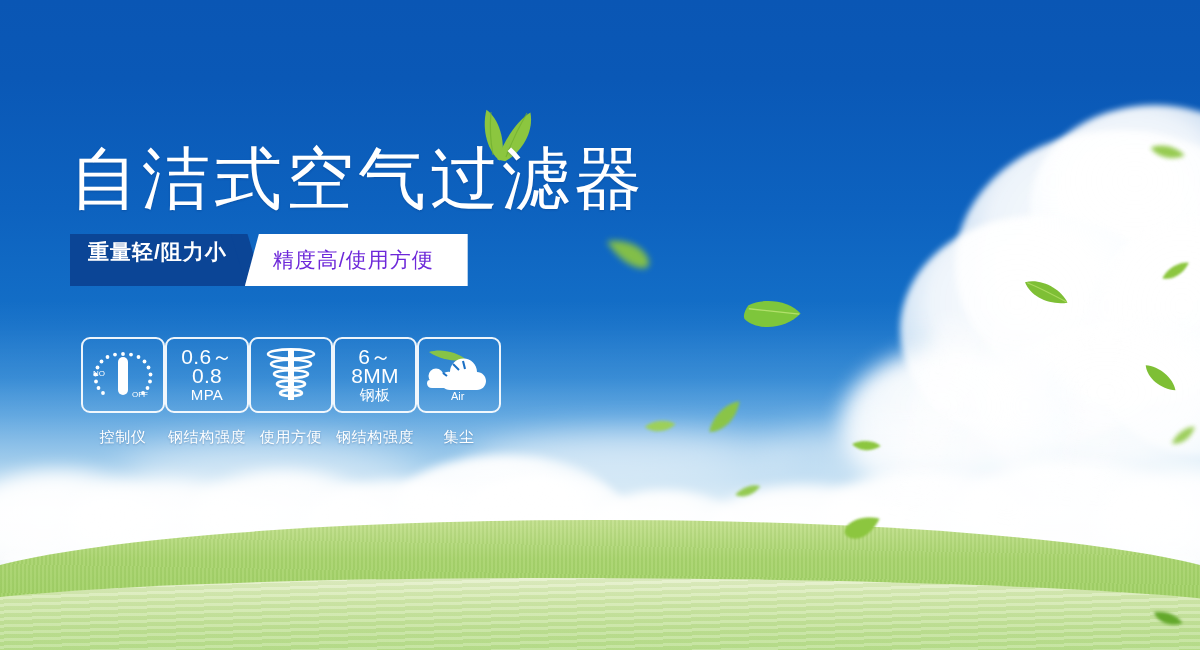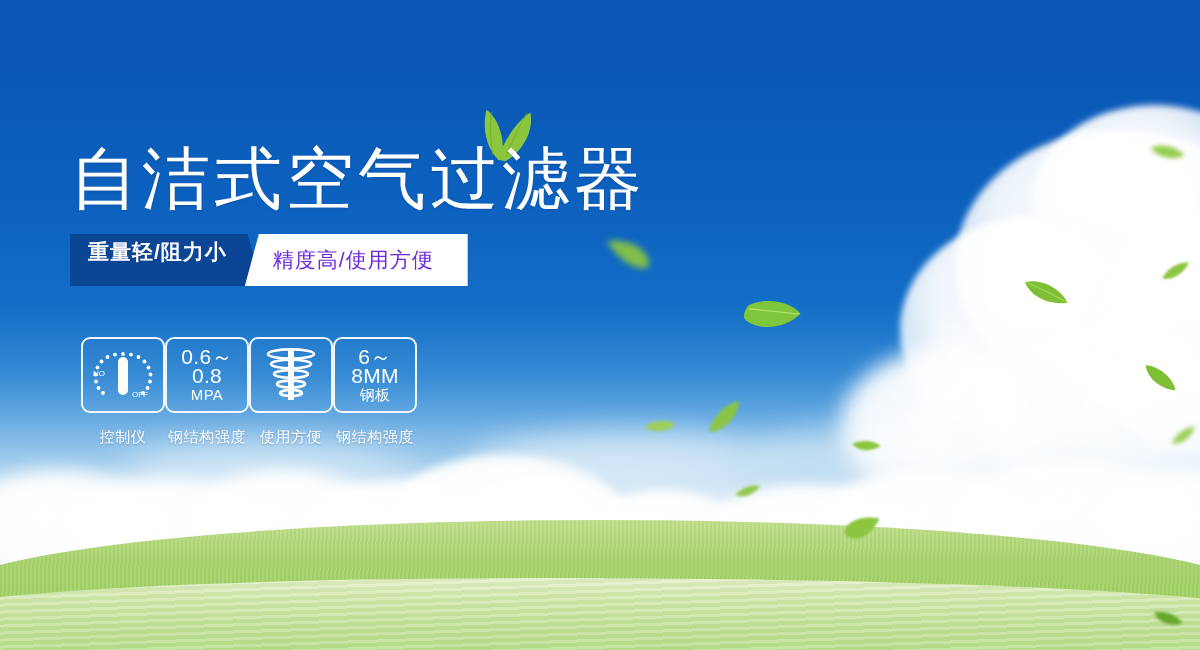--- a/index.html
+++ b/index.html
@@ -361,15 +361,34 @@
     </div>
 
     <div class="feature">
       <div class="fbox">
         <div class="t1">6～8MM</div>
         <div class="t2">钢板</div>
       </div>
       <div class="flabel">钢结构强度</div>
     </div>
 
+    <div class="feature">
+      <div class="fbox">
+        <svg width="72" height="58" viewBox="0 0 72 58">
+          <path d="M6 6C18 2 34 6 44 14 33 16 18 14 6 6Z" fill="#8cc63f" opacity=".95"></path>
+          <g fill="#ffffff">
+            <path d="M27 26c0-7.5 6-13.5 13.5-13.5S54 18.5 54 26c5 0 9 4 9 9s-4 9-9 9H27c-5.5 0-10-4.5-10-9.5S21.5 25 27 26Z"></path>
+            <circle cx="13" cy="30" r="7.5"></circle>
+            <path d="M7 34h16v8H9c-3 0-5-2-5-4.5S5 34 7 34Z"></path>
+          </g>
+          <g fill="none" stroke="#1a6fc4" stroke-width="2">
+            <path d="M30 18l6 6"></path>
+              <path d="M40 15l2 8"></path>
+              <path d="M20 27l4 3"></path>
+          </g>
+          <text x="28" y="54" font-family="&quot;Liberation Sans&quot;,sans-serif" font-size="11" fill="#ffffff">Air</text>
+        </svg>
+      </div>
+      <div class="flabel">集尘</div>
+    </div>
 
   </div>
 </div>
 
 </body></html>

